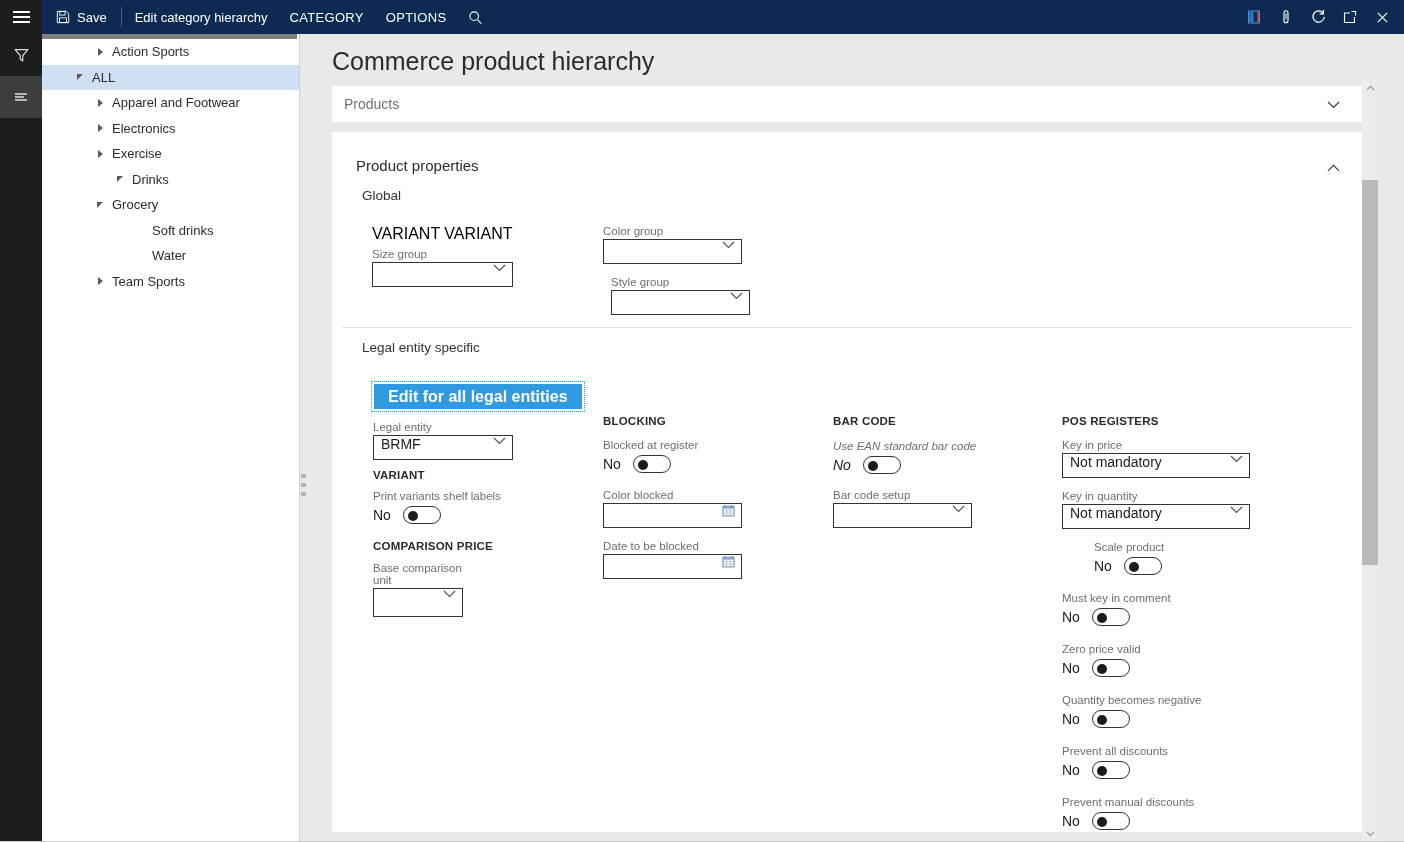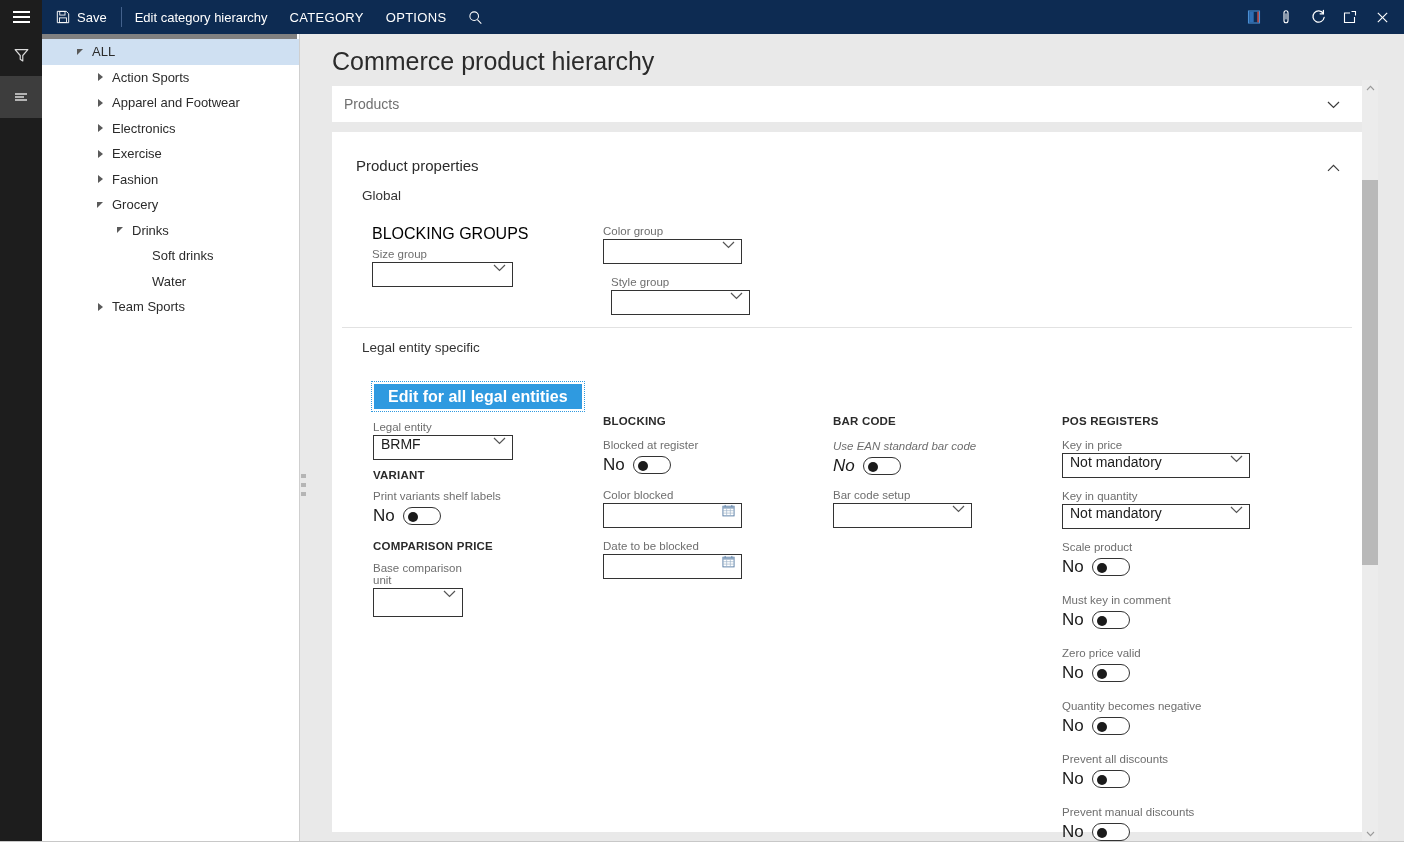--- a/index.html
+++ b/index.html
@@ -125,21 +125,21 @@
   }
   .fld-label { font-size: 11.5px; color: #6e6e6e; margin-bottom: 2px; }
   .cbox {
     border: 1px solid #333; background: #fff; height: 25px;
     display: flex; align-items: flex-start; justify-content: space-between;
     padding: 0 6px 0 7px; font-size: 14px; color: #1b1b1b; cursor: pointer;
   }
   .cbox .cv { overflow: hidden; white-space: nowrap; }
   .cbox .dd { color: #444; font-size: 11px; line-height: 1; padding-left: 4px; }
   .toggle-row { display: flex; align-items: center; }
-  .toggle-row .tv { font-size: 17px; color: #1b1b1b; width: 30px; }
+  .toggle-row .tv { font-size: 14px; color: #1b1b1b; width: 30px; }
   .sw {
     width: 38px; height: 18px; border: 1px solid #333; border-radius: 10px;
     background: #fff; position: relative; cursor: pointer; flex: 0 0 38px;
   }
   .sw::after {
     content: ""; position: absolute; left: 4px; top: 4px;
     width: 10px; height: 10px; border-radius: 50%; background: #1b1b1b;
   }
   .btn-primary {
     background: #2f9ae0; color: #fff; font-size: 16px; font-weight: bold;
@@ -250,75 +250,68 @@
         <line x1="3" y1="6" x2="15" y2="6" stroke="#e8e8e8" stroke-width="1.4"></line>
         <line x1="3" y1="9" x2="12" y2="9" stroke="#e8e8e8" stroke-width="1.4"></line>
         <line x1="3" y1="12" x2="15" y2="12" stroke="#e8e8e8" stroke-width="1.4"></line>
       </svg>
     </div>
   </div>
 
   <div class="tree-panel">
     <div class="tree-hscroll"></div>
     <div class="tree-list" id="tree-list">
+        <div class="tree-row">
+          <span style="display: inline-block; width: 48px; flex: 0 0 48px;"></span>
+          <span class="tw">
+            <span class="arrow-collapsed"></span>
+          </span>
+          <span class="tlabel">Action Sports</span>
+        </div>
         <div class="tree-row selected">
           <span style="display: inline-block; width: 28px; flex: 0 0 28px;"></span>
           <span class="tw">
             <span class="arrow-expanded"></span>
           </span>
           <span class="tlabel">ALL</span>
         </div>
         <div class="tree-row">
           <span style="display: inline-block; width: 48px; flex: 0 0 48px;"></span>
           <span class="tw">
             <span class="arrow-collapsed"></span>
           </span>
-          <span class="tlabel">Action Sports</span>
+          <span class="tlabel">Apparel and Footwear</span>
         </div>
         <div class="tree-row">
           <span style="display: inline-block; width: 48px; flex: 0 0 48px;"></span>
           <span class="tw">
             <span class="arrow-collapsed"></span>
           </span>
-          <span class="tlabel">Apparel and Footwear</span>
+          <span class="tlabel">Electronics</span>
         </div>
         <div class="tree-row">
           <span style="display: inline-block; width: 48px; flex: 0 0 48px;"></span>
           <span class="tw">
             <span class="arrow-collapsed"></span>
           </span>
-          <span class="tlabel">Electronics</span>
+          <span class="tlabel">Exercise</span>
+        </div>
+        <div class="tree-row">
+          <span style="display: inline-block; width: 68px; flex: 0 0 68px;"></span>
+          <span class="tw">
+            <span class="arrow-expanded"></span>
+          </span>
+          <span class="tlabel">Drinks</span>
         </div>
         <div class="tree-row">
           <span style="display: inline-block; width: 48px; flex: 0 0 48px;"></span>
           <span class="tw">
-            <span class="arrow-collapsed"></span>
-          </span>
-          <span class="tlabel">Exercise</span>
-        </div>
-        <div class="tree-row">
-          <span style="display: inline-block; width: 48px; flex: 0 0 48px;"></span>
-          <span class="tw">
-            <span class="arrow-collapsed"></span>
-          </span>
-          <span class="tlabel">Fashion</span>
-        </div>
-        <div class="tree-row">
-          <span style="display: inline-block; width: 48px; flex: 0 0 48px;"></span>
-          <span class="tw">
             <span class="arrow-expanded"></span>
           </span>
           <span class="tlabel">Grocery</span>
-        </div>
-        <div class="tree-row">
-          <span style="display: inline-block; width: 68px; flex: 0 0 68px;"></span>
-          <span class="tw">
-            <span class="arrow-expanded"></span>
-          </span>
-          <span class="tlabel">Drinks</span>
         </div>
         <div class="tree-row">
           <span style="display: inline-block; width: 88px; flex: 0 0 88px;"></span>
           <span class="tw"></span>
           <span class="tlabel">Soft drinks</span>
         </div>
         <div class="tree-row">
           <span style="display: inline-block; width: 88px; flex: 0 0 88px;"></span>
           <span class="tw"></span>
           <span class="tlabel">Water</span>
@@ -361,21 +354,21 @@
         <span class="ch-title">Product properties</span>
         <span class="chev">
           <svg width="13" height="8" viewBox="0 0 13 8">
               <path d="M1 6.8L6.5 1.3 12 6.8" fill="none" stroke="#3b3b3b" stroke-width="1.2"></path>
             </svg>
         </span>
       </div>
 
       <div class="sub-head abs" style="top:56px;left:0;">Global</div>
 
-      <div class="abs" style="top:93px;left:40px;" class2="">BLOCKING GROUPS</div>
+      <div class="abs" style="top:93px;left:40px;" class2="">VARIANT VARIANT</div>
 
       <div class="abs" style="top:116px;left:40px;width:141px;">
         <div class="fld-label">Size group</div>
         <div class="cbox">
           <span class="cv"></span>
           <span class="dd">
             <svg width="13" height="8" viewBox="0 0 13 8">
                 <path d="M1 1l5.5 5.5L12 1" fill="none" stroke="#555" stroke-width="1.2"></path>
               </svg>
           </span>
@@ -538,21 +531,21 @@
           <span class="cv">Not mandatory</span>
           <span class="dd">
             <svg width="13" height="8" viewBox="0 0 13 8">
                 <path d="M1 1l5.5 5.5L12 1" fill="none" stroke="#555" stroke-width="1.2"></path>
               </svg>
           </span>
         </div>
       </div>
 
       <div class="abs" id="pos-toggles" style="top:409px;left:730px;width:200px;">
-          <div style="margin-bottom: 17px;">
+          <div style="margin-bottom: 17px; margin-left: 32px;">
             <div class="fld-label">Scale product</div>
             <div class="toggle-row" style="margin-top: 4px;">
               <span class="tv">No</span>
               <span class="sw"></span>
             </div>
           </div>
           <div style="margin-bottom: 17px;">
             <div class="fld-label">Must key in comment</div>
             <div class="toggle-row" style="margin-top: 4px;">
               <span class="tv">No</span>

